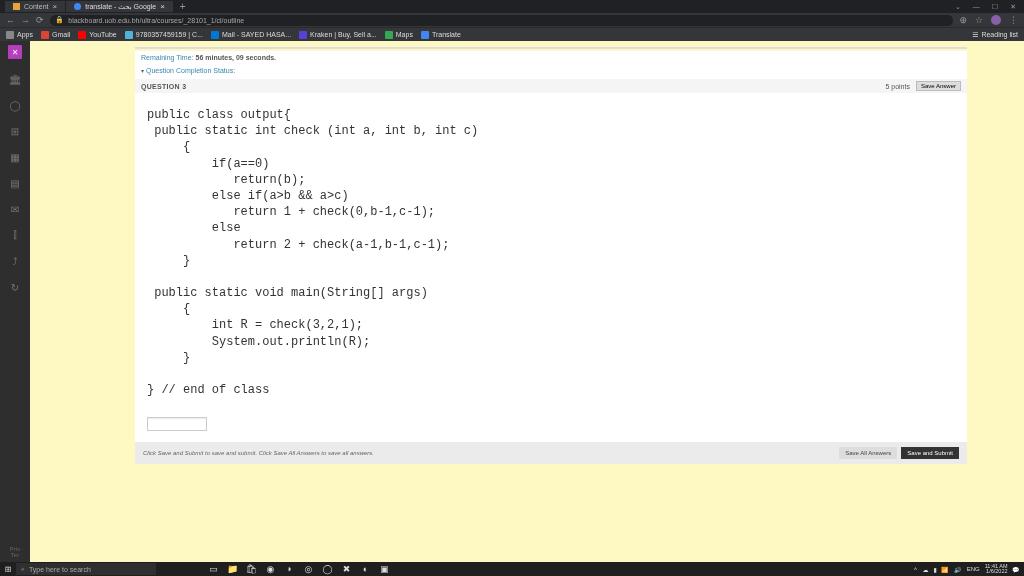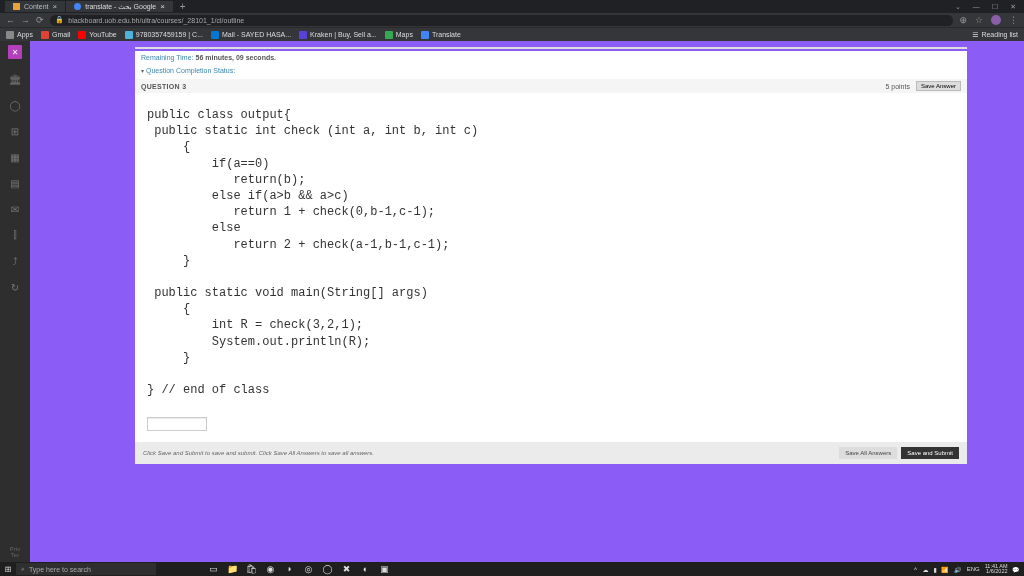--- a/index.html
+++ b/index.html
@@ -23,21 +23,21 @@
 .bm-icon { width: 8px; height: 8px; display: inline-block; border-radius: 1px; }
 .reading-list { margin-left: auto; display: flex; align-items: center; gap: 3px; }
 
 .content { display: flex; height: 521px; background: #2b2b2b; }
 
 .left-strip { width: 30px; background: #2e2e2e; display: flex; flex-direction: column; align-items: center; padding-top: 4px; gap: 14px; }
 .left-strip .xbox { width: 14px; height: 14px; background: #b53ebc; color: white; font-size: 8px; display: flex; align-items: center; justify-content: center; border-radius: 1px; }
 .left-strip .licon { width: 12px; height: 12px; color: #777; font-size: 10px; display: flex; align-items: center; justify-content: center; }
 .left-bottom { margin-top: auto; margin-bottom: 4px; font-size: 6px; color: #666; text-align: center; }
 
-.main { flex: 1; background: #8b5cf6; padding-left: 105px; padding-right: 12px; position: relative; }
+.main { flex: 1; background: #fef9c3; padding-left: 105px; padding-right: 12px; position: relative; }
 .header-section { padding-top: 6px; }
 .progress-line { height: 2px; background: #ddd; width: 832px; margin-bottom: 2px; }
 .remaining { font-size: 7px; color: #555; background: white; width: 832px; padding: 3px 6px; }
 .remaining-label { color: #3a87ad; }
 .qcs { font-size: 7px; color: #3a87ad; background: white; width: 832px; padding: 3px 6px 5px; }
 .qcs-arrow { color: #666; font-size: 6px; }
 
 .question-bar { background: #f5f5f5; width: 832px; height: 14px; display: flex; align-items: center; padding: 0 6px; font-size: 7px; color: #555; }
 .question-title { font-weight: bold; letter-spacing: 0.3px; }
 .points { margin-left: auto; }

